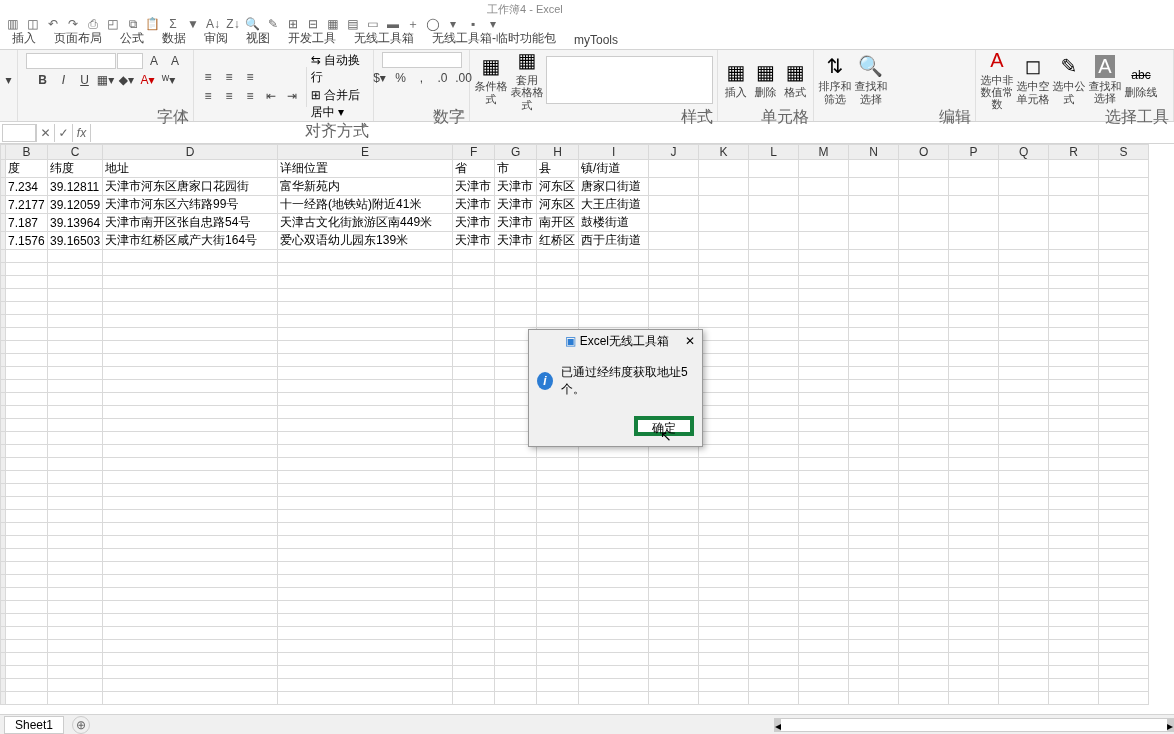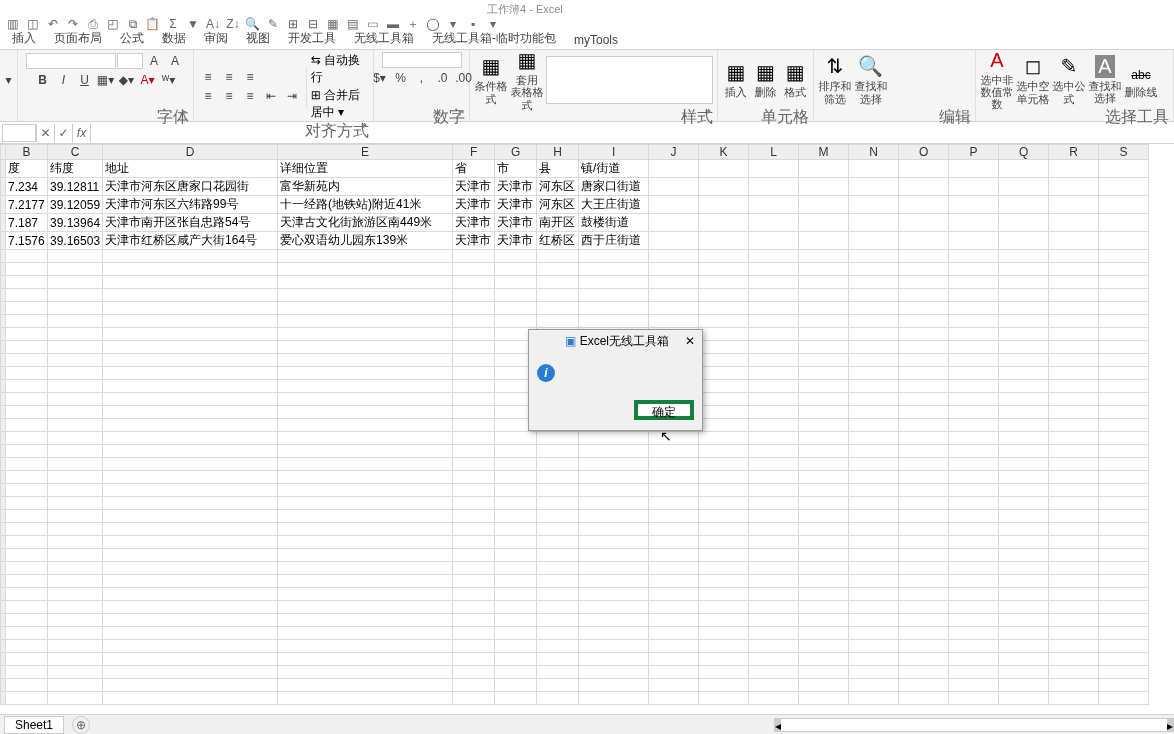--- a/index.html
+++ b/index.html
@@ -1142,18 +1142,19 @@
   </div>
 </div>
 
 <div class="dialog">
   <div class="dlg-title">
     <span><span style="color:#2b7cd3">▣</span> <span>Excel无线工具箱</span></span>
     <span class="close">✕</span>
   </div>
   <div class="dlg-body">
     <div class="dlg-icon">i</div>
+    <div class="dlg-msg">已通过经纬度获取地址5个。</div>
   </div>
   <div class="dlg-footer">
     <button class="dlg-ok">确定</button>
   </div>
 </div>
 <div class="cursor">↖</div>
 
 </body></html>

